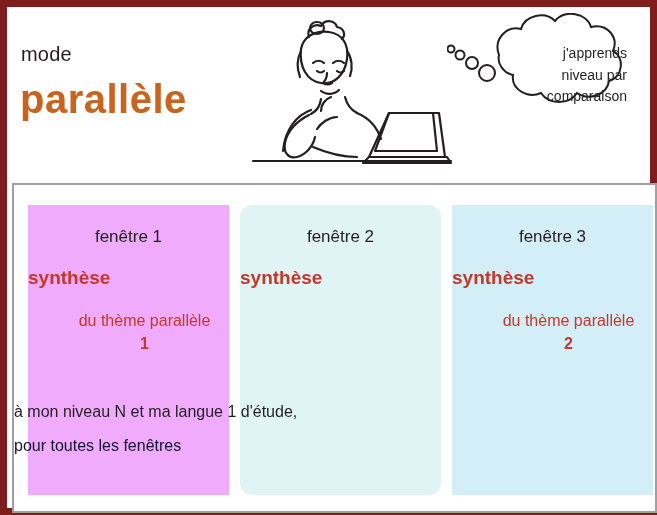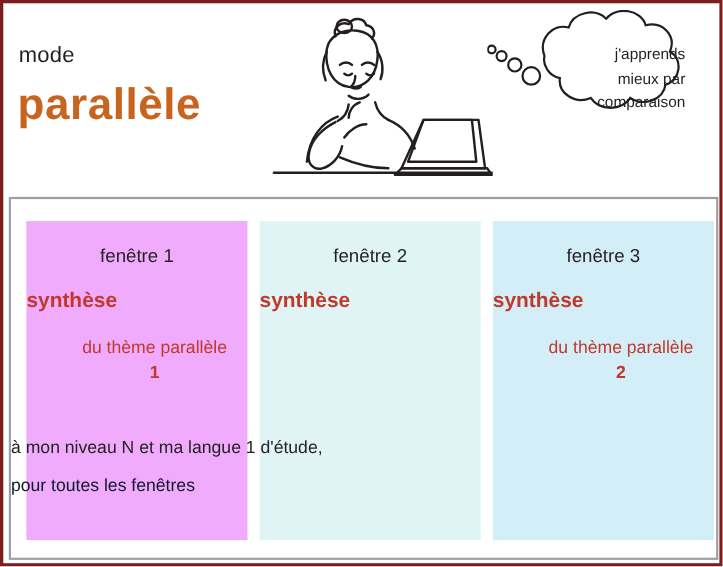--- a/index.html
+++ b/index.html
@@ -12,21 +12,21 @@
     background: #ffffff;
     font-family: "Liberation Sans", sans-serif;
     overflow: hidden;
     position: relative;
   }
   #page {
     position: relative;
     width: 657px;
     height: 515px;
     box-sizing: border-box;
-    border: 3px solid #7f1d1d;
+    border: 7px solid #7f1d1d;
     background: #ffffff;
   }
 
   
   .header {
     position: absolute;
     left: 0;
     top: 0;
     width: 655px;
     height: 172px;
@@ -94,21 +94,21 @@
     height: 100%;
   }
   .col {
     position: absolute;
     top: 20px;
     width: 201px;
     height: 290px;
     box-sizing: border-box;
   }
   .col1 { left: 14px;  background: #f0abfc; }
-  .col2 { left: 226px; background: #e0f4f6; }
+  .col2 { left: 226px; background: #e0f4f6; border-radius: 12px; }
   .col3 { left: 438px; background: #d4eef8; }
 
   .col-title {
     position: absolute;
     top: 22px;
     left: 0;
     width: 100%;
     text-align: center;
     font-size: 17px;
     color: #231f20;
@@ -207,21 +207,21 @@
     <g fill="#ffffff" stroke="#231f20" stroke-width="2">
       <path d="M52 42 c-6 -16 8 -30 22 -26 c4 -14 24 -18 34 -8 c10 -12 32 -8 36 6 c16 -4 28 10 22 24 c12 6 10 26 -4 30 c-2 14 -20 20 -32 12 c-8 12 -28 12 -36 0 c-14 6 -30 -4 -28 -18 c-10 -2 -16 -12 -14 -20 z"></path>
       <circle cx="40" cy="60" r="8"></circle>
       <circle cx="25" cy="50" r="6"></circle>
       <circle cx="13" cy="42" r="4.5"></circle>
       <circle cx="4" cy="36" r="3.5"></circle>
     </g>
   </svg>
   <div class="bubble-text">
     <div>j'apprends</div>
-    <div>mieux par</div>
+    <div>niveau par</div>
     <div>comparaison</div>
   </div>
 
   <div class="panel">
     <div class="columns">
 
       <div class="col col1">
         <div class="col-title">fenêtre 1</div>
         <div class="col-synth">synthèse</div>
         <div class="col-sub">

